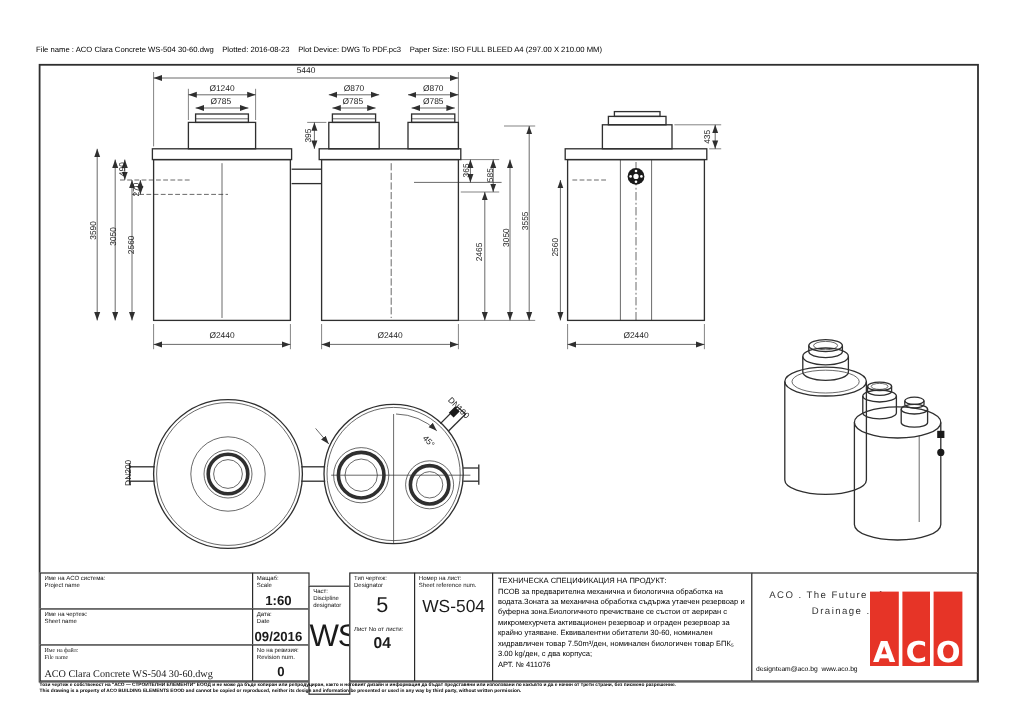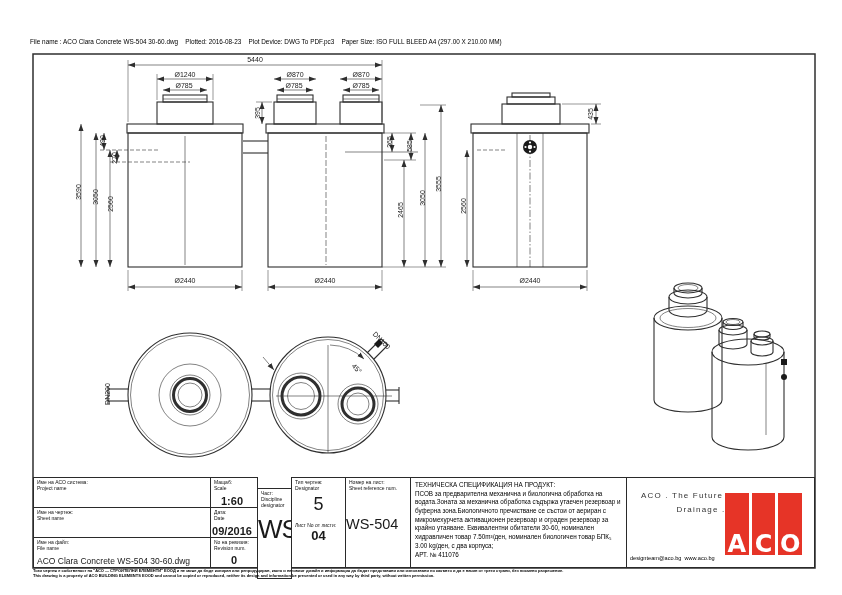--- a/index.html
+++ b/index.html
@@ -18,21 +18,21 @@
   .cell{position:absolute;border:1px solid #2a2a2a;box-sizing:border-box;background:#fff;}
   .lbl2{font-size:5px;line-height:1.15;padding:2px 0 0 3px;color:#111;}
   .val-big{font-size:12px;font-weight:bold;padding:2px 0 0 3px;}
   .val-med{font-size:9.5px;padding:3px 0 0 3px;}
   .val-sm{font-size:8.5px;padding:4px 0 0 3px;}
   .val-b{font-size:11px;font-weight:bold;text-align:center;padding:3px 4px 17px 0;}
   .val-c{font-size:11px;font-weight:bold;text-align:center;padding:2px 0 0 0;}
   .ws{font-size:26px;text-align:center;margin-top:6px;letter-spacing:-1px;}
   .five{font-size:18px;text-align:center;margin-top:2px;}
   .o4{font-size:13px;font-weight:bold;text-align:center;}
-  .ref{font-size:14.5px;margin-top:24px;}
+  .ref{font-size:14.5px;text-align:center;margin-top:6px;}
   .spec{font-size:6.3px;line-height:1.38;padding:3px 4px;color:#000;}
   .tag{position:absolute;left:14px;top:13px;width:120px;font-size:8px;letter-spacing:1.2px;color:#333;}
   .tag div:last-child{text-align:center;margin-top:5px;}
   .contacts{position:absolute;left:3px;bottom:6px;font-size:5.6px;white-space:pre;color:#000;}
   .logo{position:absolute;right:12px;top:15px;width:77px;height:62px;display:flex;gap:3px;}
   .bar{flex:1;background:#e63427;position:relative;}
   .bar span{position:absolute;bottom:0;left:50%;transform:translateX(-50%);color:#fff;font-weight:bold;font-size:24px;line-height:0.92;font-family:"DejaVu Sans",sans-serif;}
   .foot{position:absolute;left:33px;top:569px;width:782px;font-size:4px;line-height:1.2;font-weight:bold;color:#000;}
 </style>
 </head>
@@ -222,21 +222,21 @@
 <div class="vlab r45" style="left:367px;top:336px;">DN100</div>
 <div class="vlab r45" style="left:342px;top:364px;">45°</div>
 
 <div>
   <div class="cell" style="left:33px;top:477px;width:178px;height:31px;">
     <div class="lbl2"><span>Име на ACO система:</span><br><span>Project name</span></div>
   </div>
   <div class="cell" style="left:33px;top:507px;width:178px;height:31px;">
     <div class="lbl2"><span>Име на чертеж:</span><br><span>Sheet name</span></div>
   </div>
-  <div class="cell" style="left:33px;top:537px;width:178px;height:31px;">
+  <div class="cell" style="left:33px;top:537px;width:178px;height:31px;font-family:Liberation Serif, serif;">
     <div class="lbl2"><span>Име на файл:</span><br><span>File name</span></div>
     <div class="val-sm">ACO Clara Concrete WS-504 30-60.dwg</div>
   </div>
   <div class="cell" style="left:210px;top:477px;width:48px;height:31px;">
     <div class="lbl2"><span>Мащаб:</span><br><span>Scale</span></div>
     <div class="val-b">1:60</div>
   </div>
   <div class="cell" style="left:210px;top:507px;width:48px;height:31px;">
     <div class="lbl2"><span>Дата:</span><br><span>Date</span></div>
     <div class="val-b">09/2016</div>

